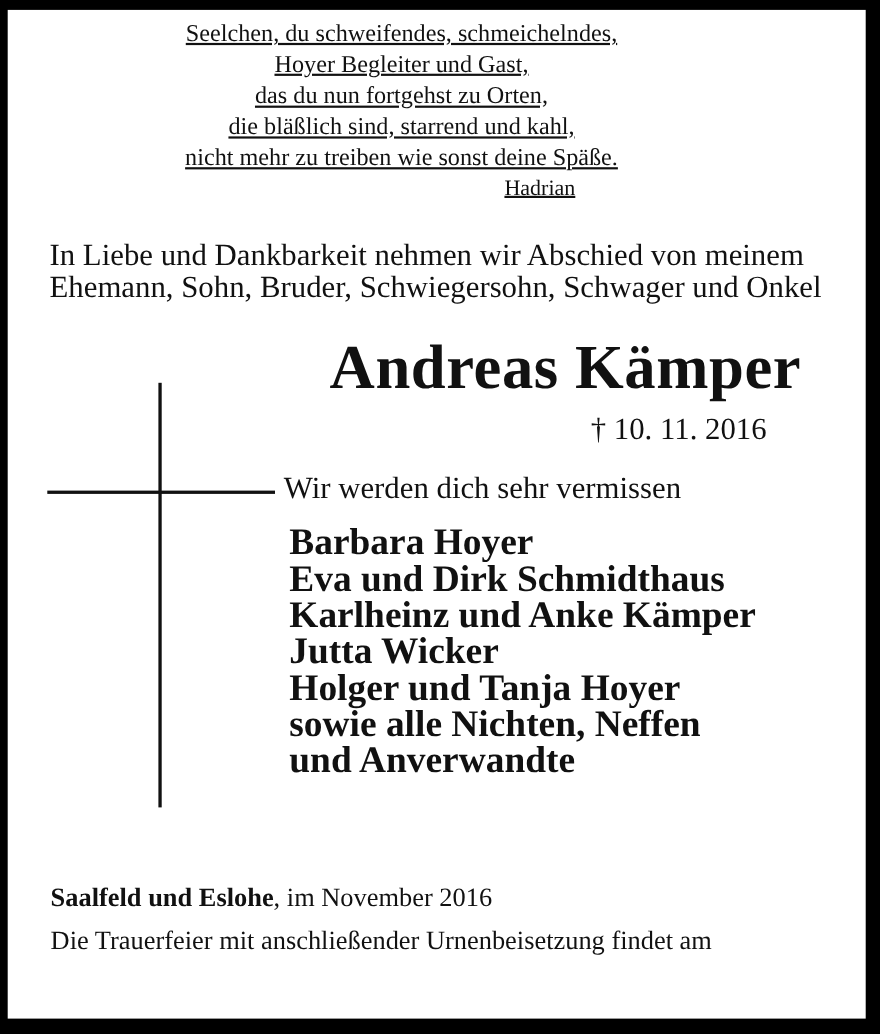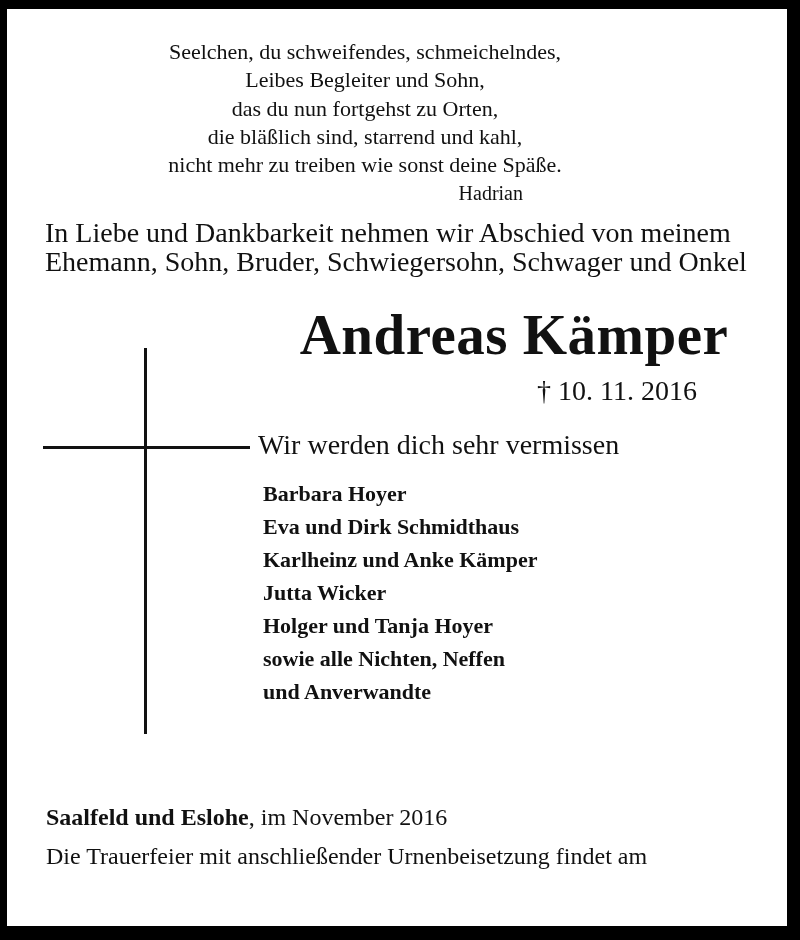--- a/index.html
+++ b/index.html
@@ -15,23 +15,23 @@
   }
   .sheet {
     position: absolute;
     left: 7px; top: 9px;
     width: 780px; height: 917px;
     background: var(--paper-color, #fff);
   }
   .abs { position: absolute; color: var(--ink-color, #111); }
 
   .poem {
-    left: 105px; top: 38px; width: 520px;
+    left: 105px; top: 16px; width: 520px;
     font-size: 22px; line-height: 28.3px;
-    text-align: center; white-space: nowrap;
+    text-align: center; white-space: nowrap; text-decoration: underline;
   }
   .poem-attribution {
     text-align: right;
     padding-right: 102px;
     font-size: 20px;
   }
   .intro {
     left: 45px; top: 218px;
     font-size: 28px; line-height: 29px;
     white-space: nowrap;
@@ -49,40 +49,40 @@
     margin: 4px;
     font-size: 57px; line-height: 58px; font-weight: bold;
     text-align: center; white-space: nowrap;
     letter-spacing: 0.5px;
   }
   .birth-date { left: 310px; top: 375px; font-size: 28px; white-space: nowrap; }
   .death-date { left: 537px; top: 375px; font-size: 28px; white-space: nowrap; }
   .farewell   { left: 258px; top: 429px; font-size: 28px; white-space: nowrap; }
   .mourners {
     left: 263px; top: 477px;
-    font-size: 22px; line-height: 33px; font-weight: bold;
+    font-size: 34px; line-height: 33px; font-weight: bold;
     white-space: nowrap;
   }
   .dateline { left: 46px; top: 804px; font-size: 24px; white-space: nowrap; }
   .dateline .places { font-weight: bold; }
   .funeral {
     left: 46px; top: 843px;
     font-size: 24px; line-height: 27px;
     white-space: nowrap;
   }
 </style>
 </head>
 <body>
 
 <div class="page">
   <div class="sheet"></div>
 
   <div class="abs poem">
     <div class="poem-line">Seelchen, du schweifendes, schmeichelndes,</div>
-    <div class="poem-line">Leibes Begleiter und Sohn,</div>
+    <div class="poem-line">Hoyer Begleiter und Gast,</div>
     <div class="poem-line">das du nun fortgehst zu Orten,</div>
     <div class="poem-line">die bläßlich sind, starrend und kahl,</div>
     <div class="poem-line">nicht mehr zu treiben wie sonst deine Späße.</div>
     <div class="poem-attribution">Hadrian</div>
   </div>
 
   <div class="abs intro">
     <div>In Liebe und Dankbarkeit nehmen wir Abschied von meinem</div>
     <div>Ehemann, Sohn, Bruder, Schwiegersohn, Schwager und Onkel</div>
   </div>

